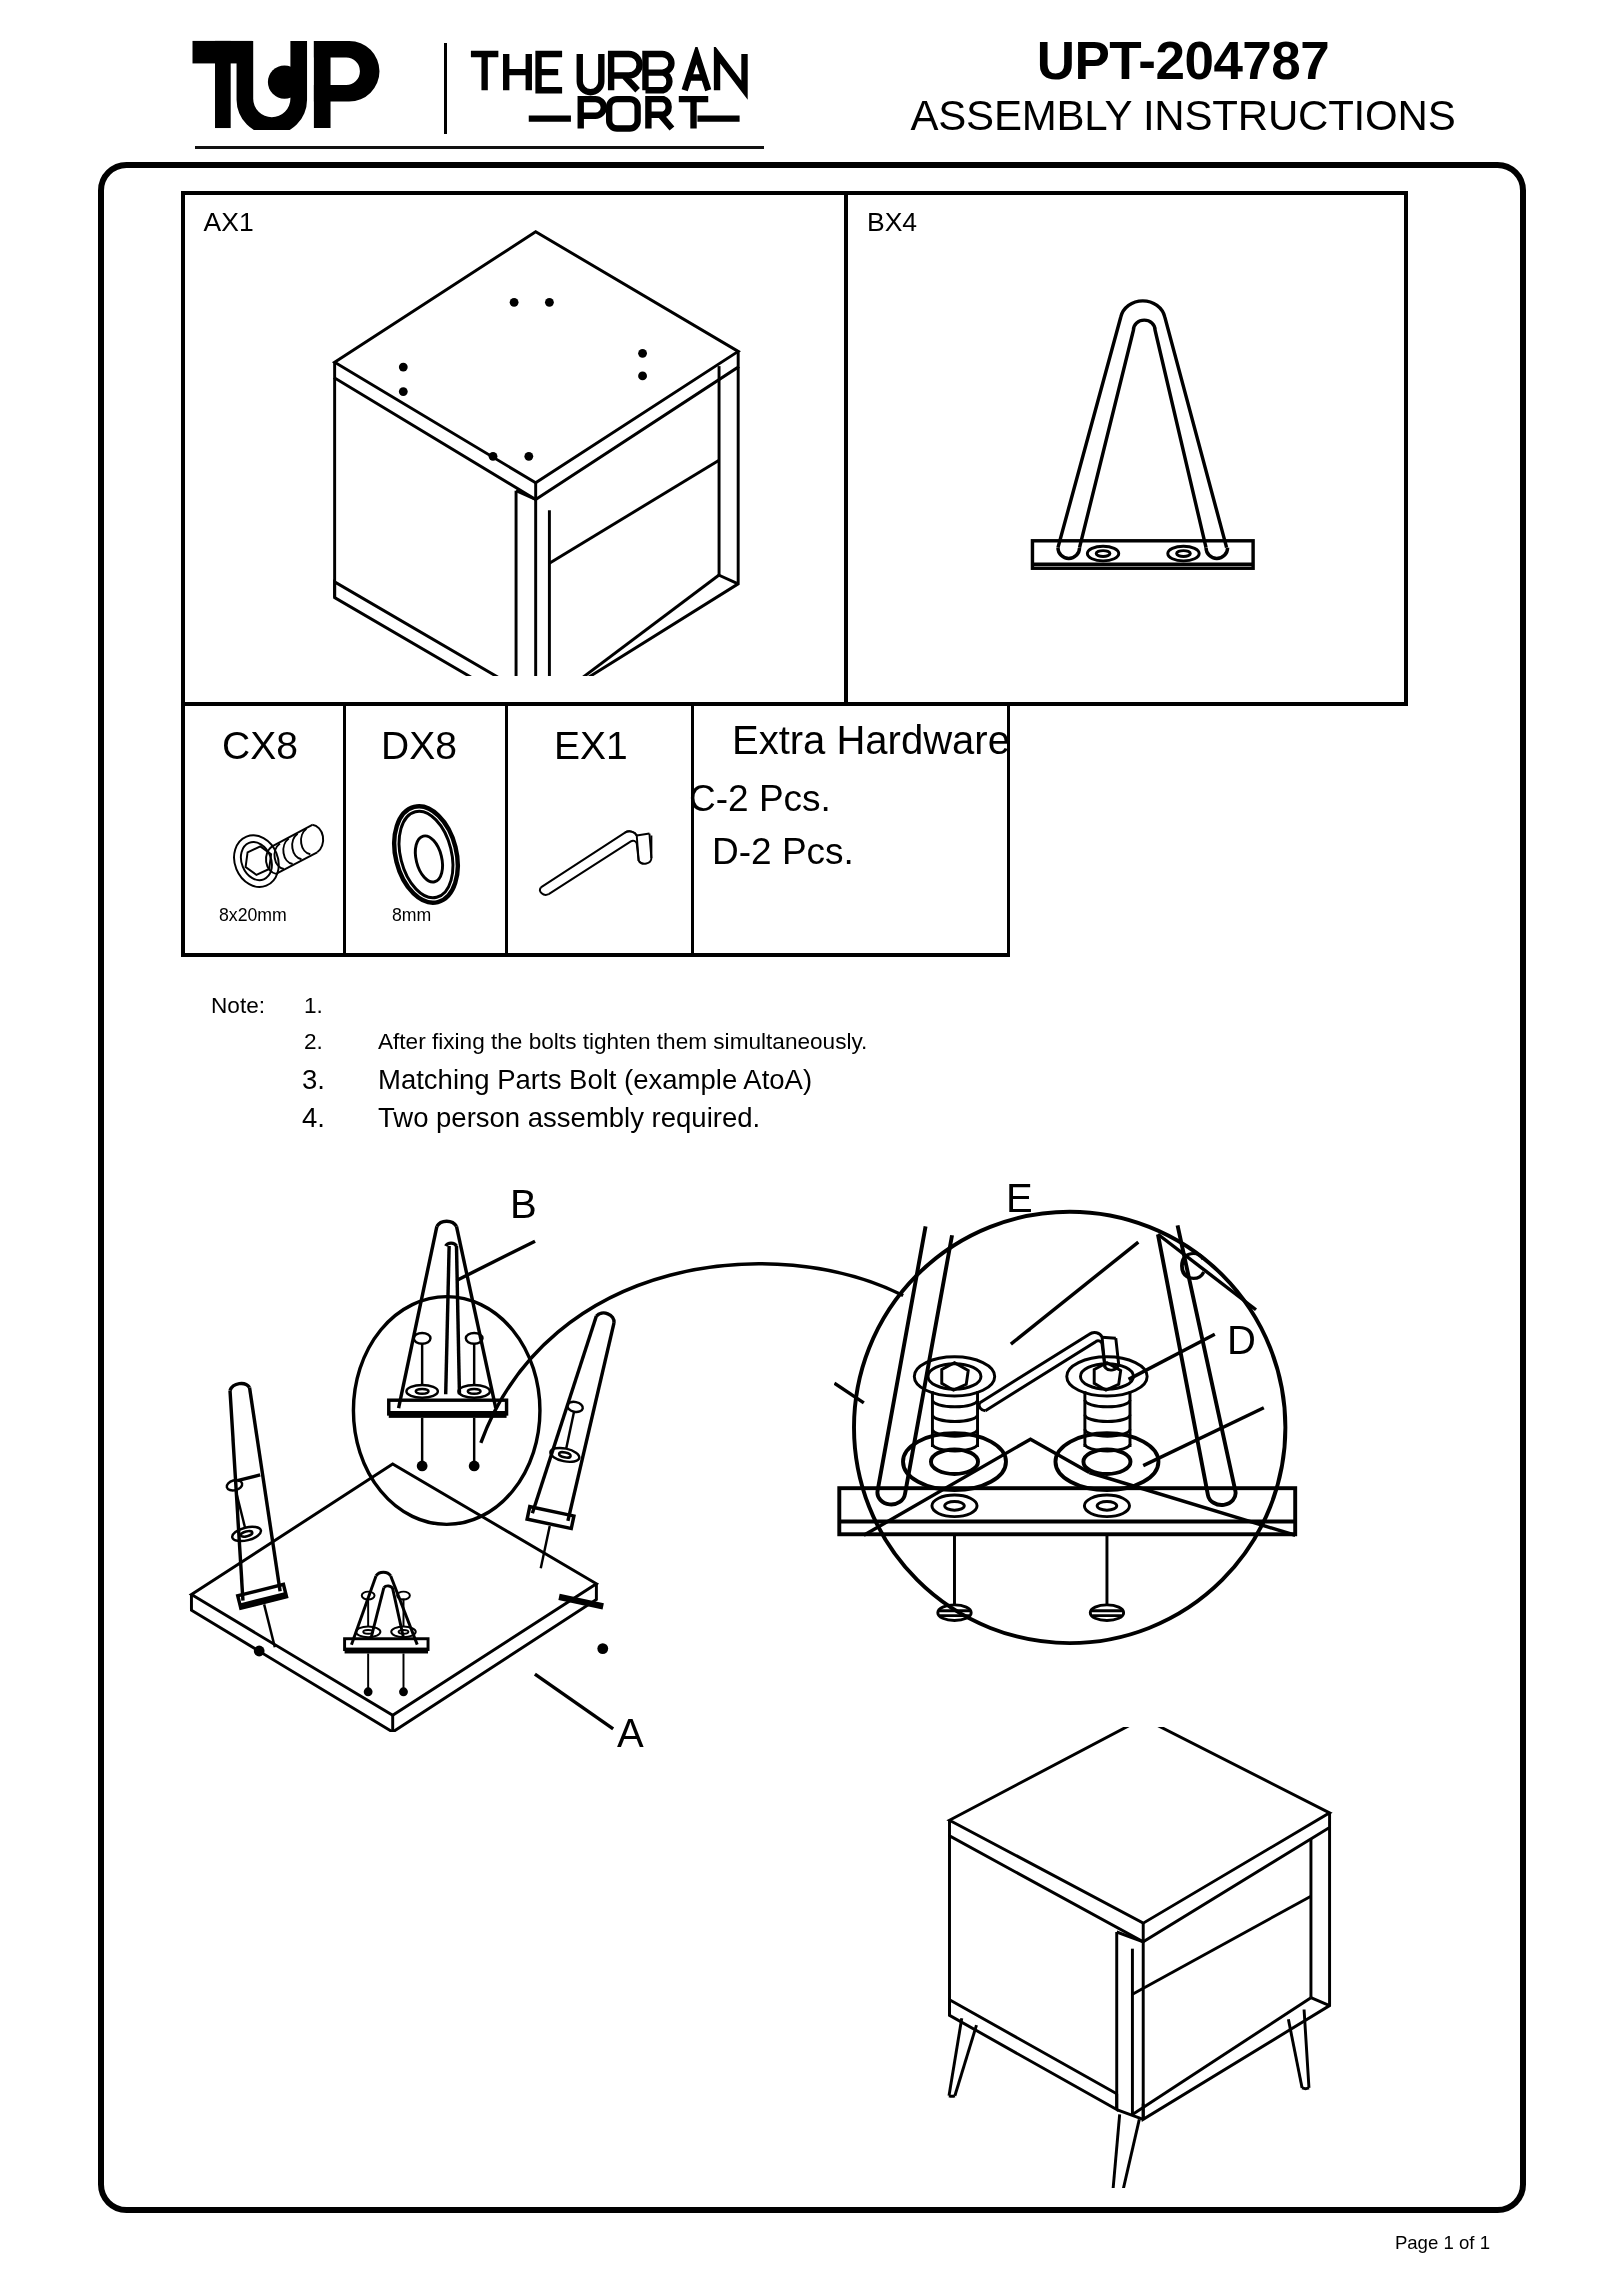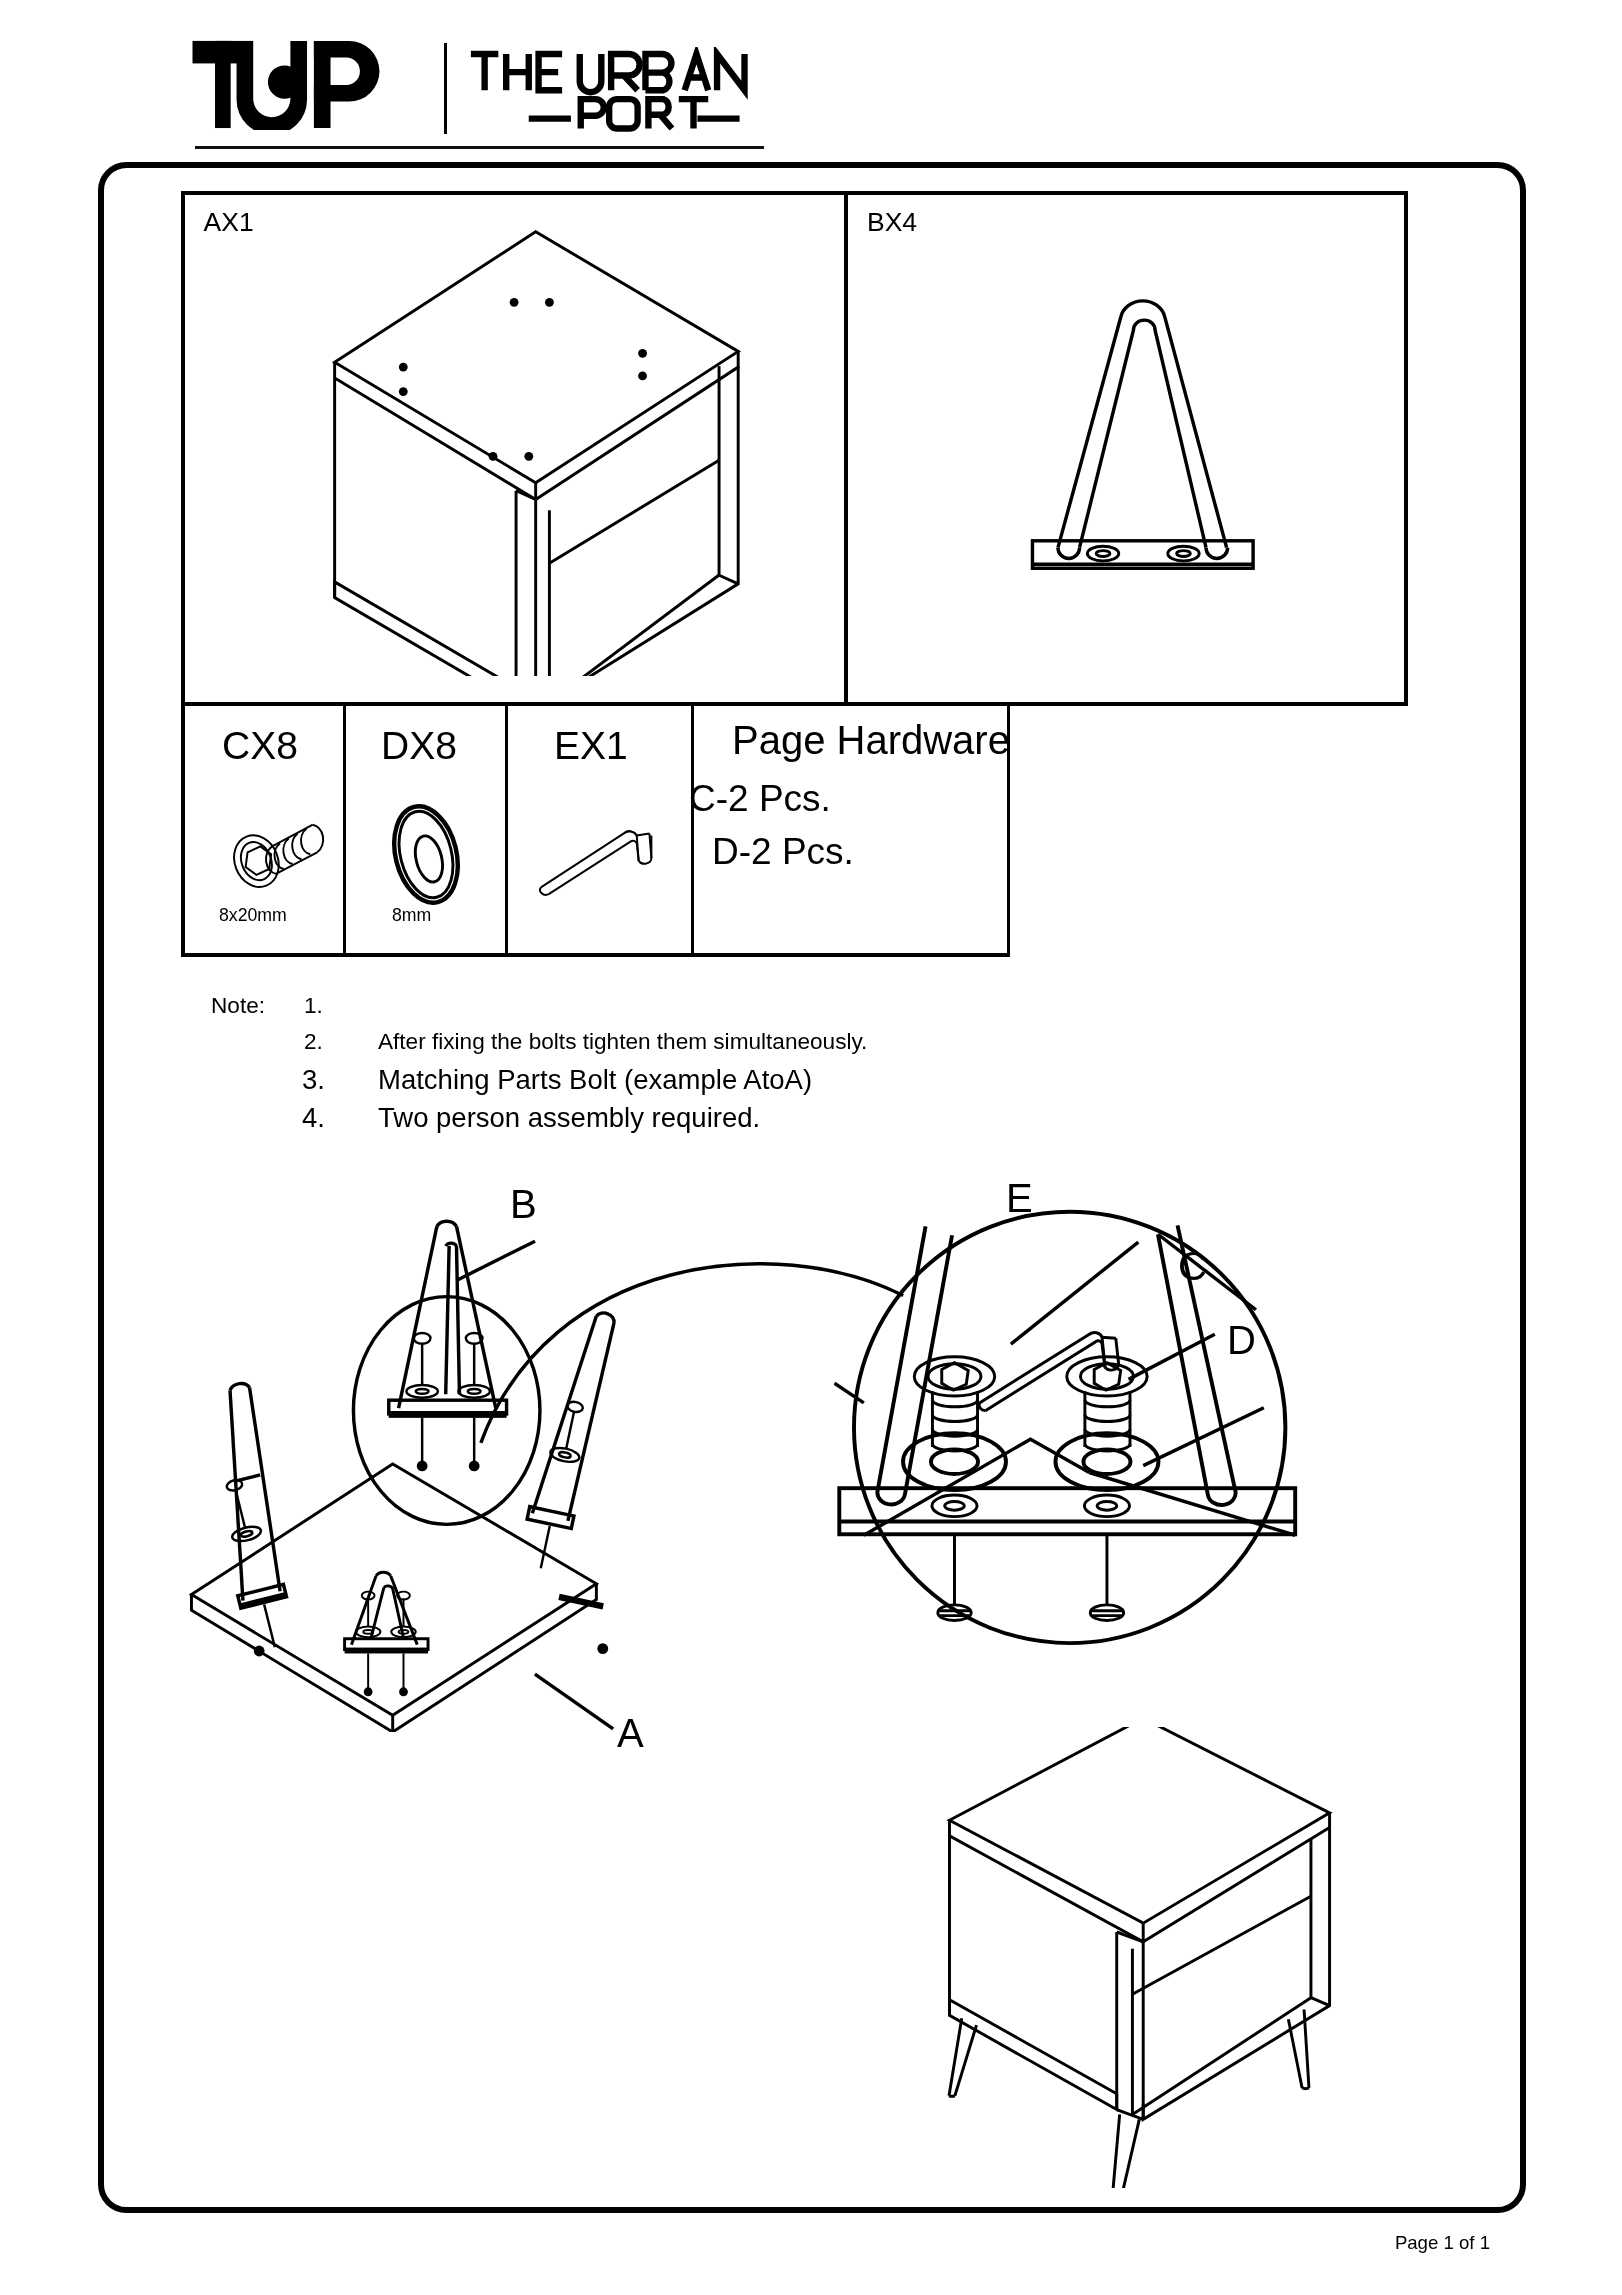--- a/index.html
+++ b/index.html
@@ -98,20 +98,24 @@
           <path d="M234 166 v-60 h30 a17 17 0 0 1 0 34 h-30"></path>
           <path d="M308 106 h26 a16 16 0 0 1 16 16 v28 a16 16 0 0 1 -16 16 h-26 a16 16 0 0 1 -16 -16 v-28 a16 16 0 0 1 16 -16 Z"></path>
           <path d="M372 166 v-60 h30 a17 17 0 0 1 0 32 h-30 M396 138 l24 28"></path>
           <path d="M434 106 h60 M464 106 v60"></path>
         </g>
       </svg>
 
       <div id="logo-underline"></div>
     </div>
 
+    <div id="title-block">
+      <div id="doc-code">UPT-204787</div>
+      <div id="doc-subtitle">ASSEMBLY INSTRUCTIONS</div>
+    </div>
   </div>
 
   <div id="outer-frame"></div>
 
   <div id="parts-table">
 
     <div class="tbl-line" style="left:0;top:0;width:1227px;height:3.9px;"></div>
     <div class="tbl-line" style="left:0;top:0;width:3.9px;height:765px;"></div>
     <div class="tbl-line" style="left:0;top:511px;width:1227px;height:3.9px;"></div>
     <div class="tbl-line" style="left:0;top:762px;width:829px;height:3.9px;"></div>
@@ -215,21 +219,21 @@
         <path d="M24 150 L196 38 a16 14 0 0 1 24 6 L224 96"></path>
         <path d="M40 164 L208 56 a8 8 0 0 1 12 4 L224 96"></path>
         <path d="M24 150 a12 10 0 0 0 16 14"></path>
         <path d="M224 96 a14 12 0 0 0 26 -6 L246 40"></path>
         <path d="M196 38 a16 14 0 0 1 24 6"></path>
         <path d="M220 44 L246 40"></path>
         <path d="M250 90 L250 44"></path>
       </g>
     </svg>
 
-    <div class="extra-title" style="left:551px;top:529px;">Page Hardware</div>
+    <div class="extra-title" style="left:551px;top:529px;">Extra Hardware</div>
     <div class="extra-line" style="left:508px;top:589px;">C-2 Pcs.</div>
     <div class="extra-line" style="left:531px;top:642px;">D-2 Pcs.</div>
   </div>
 
   <div id="notes">
     <div class="note-word" style="left:0;top:2px;">Note:</div>
     <div class="note-num" style="left:93px;top:2px;">1.</div>
 
     <div class="note-num" style="left:93px;top:38px;">2.</div>
     <div class="note-txt" style="left:167px;top:38px;">After fixing the bolts tighten them simultaneously.</div>

